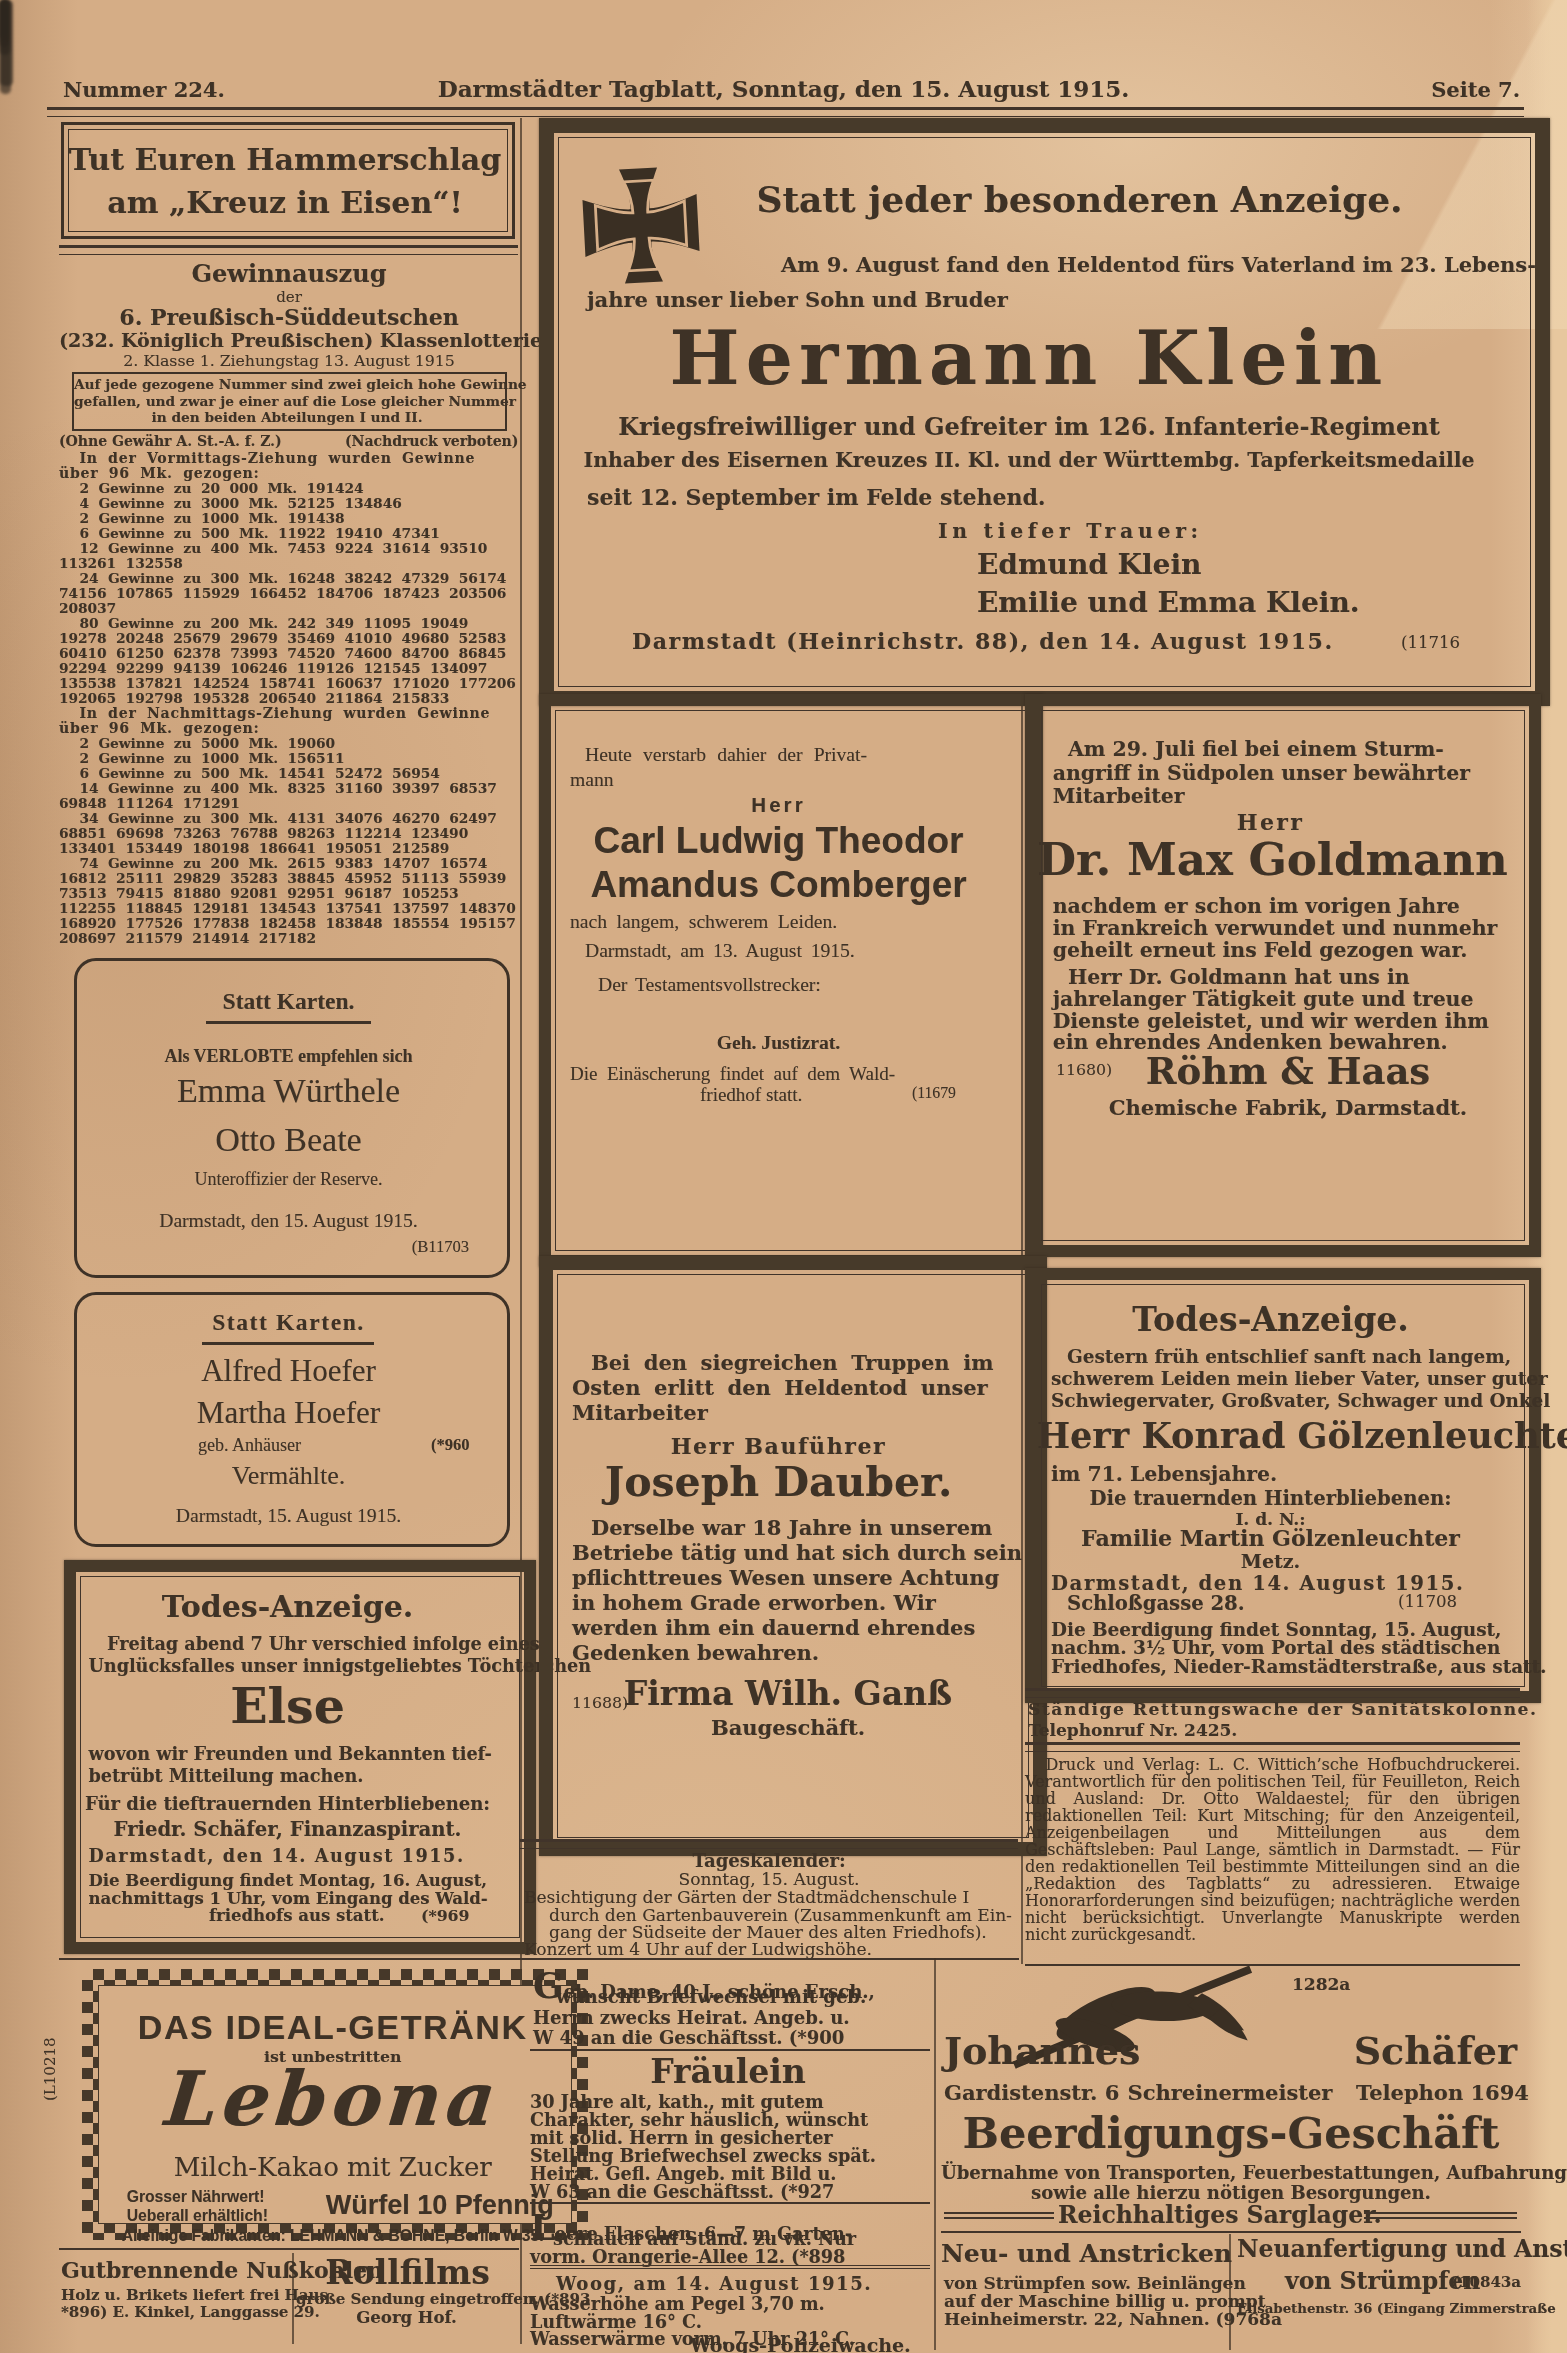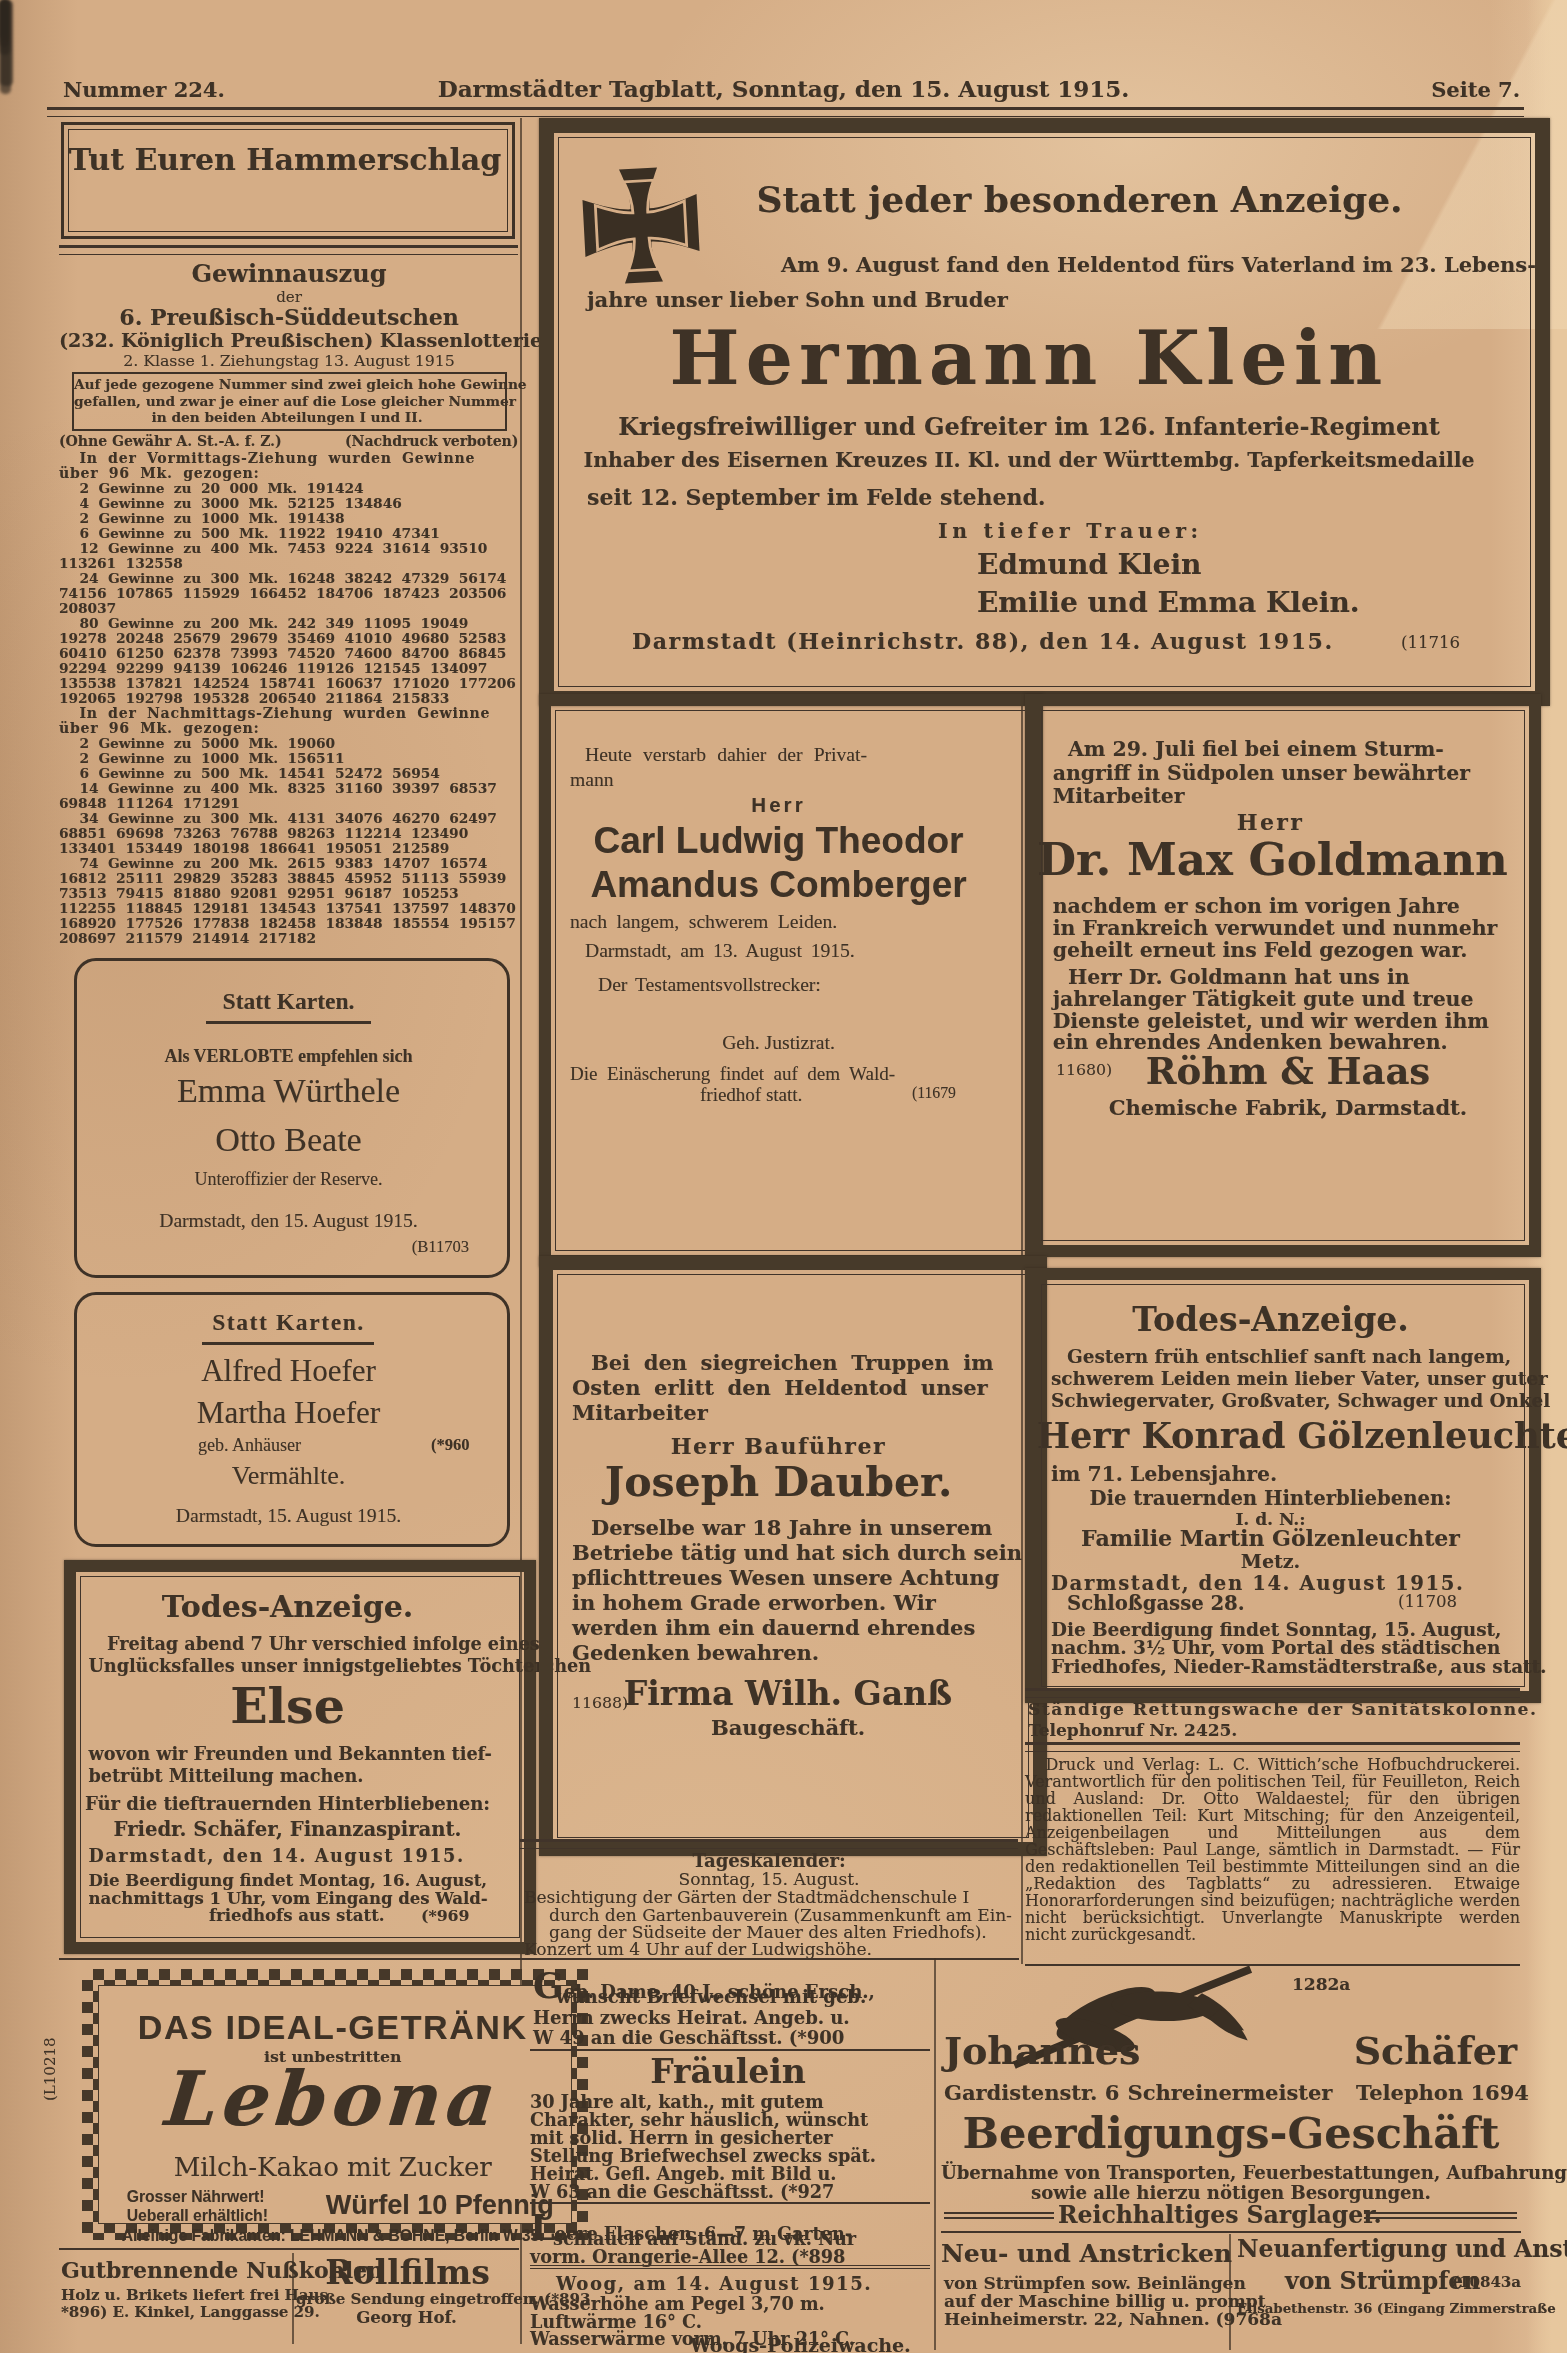--- a/index.html
+++ b/index.html
@@ -61,20 +61,21 @@
   <p class="t fr" style="left:63px;top:77px;font-size:21px;">Nummer 224.</p>
   <p class="t fr ctr" style="left:376px;top:75px;width:815px;font-size:23px;">Darmstädter Tagblatt, Sonntag, den 15. August 1915.</p>
   <p class="t fr rt" style="left:1332px;top:77px;width:188px;font-size:21px;">Seite 7.</p>
   <div class="hr2" style="left:47px;top:107px;width:1477px;"></div>
 
   <div class="vr" style="left:520px;top:118px;height:2226px;"></div>
   <div class="vr" style="left:1021px;top:694px;height:1270px;"></div>
 
   <div class="dblbox" style="left:61px;top:122px;width:448px;height:111px;">
     <p class="t fr ctr" style="left:0;top:17px;width:442px;font-size:30px;">Tut Euren Hammerschlag</p>
+    <p class="t fr ctr" style="left:0;top:60px;width:442px;font-size:30px;">am „Kreuz in Eisen“!</p>
   </div>
   <div class="hr2" style="left:59px;top:245px;width:459px;"></div>
 
   <p class="t fr ctr" style="left:59px;top:259px;width:460px;font-size:24px;">Gewinnauszug</p>
   <p class="t ctr" style="left:59px;top:288px;width:460px;font-size:15px;">der</p>
   <p class="t fr ctr" style="left:59px;top:304px;width:460px;font-size:22px;">6. Preußisch-Süddeutschen</p>
   <p class="t fr ctr" style="left:59px;top:329px;width:460px;font-size:19px;">(232. Königlich Preußischen) Klassenlotterie</p>
   <p class="t ctr" style="left:59px;top:351px;width:460px;font-size:15.7px;">2. Klasse   1. Ziehungstag   13. August 1915</p>
 
   <div class="box1" style="left:72px;top:372px;width:431px;height:55px;">
@@ -165,21 +166,21 @@
 
   <div class="mourn se" style="left:539px;top:694px;width:480px;height:549px;border-width:12.5px;">
     <p class="t" style="left:34px;top:38px;font-size:19.6px;word-spacing:6.3px;">Heute verstarb dahier der Privat-</p>
     <p class="t" style="left:19px;top:63px;font-size:19.6px;">mann</p>
     <p class="t ctr sans" style="left:0;top:88px;width:455px;font-size:20.4px;font-weight:bold;letter-spacing:3.1px;">Herr</p>
     <p class="t ctr sans" style="left:0;top:114px;width:455px;font-size:37px;font-weight:bold;">Carl Ludwig Theodor</p>
     <p class="t ctr sans" style="left:0;top:158px;width:455px;font-size:37px;font-weight:bold;">Amandus Comberger</p>
     <p class="t" style="left:19px;top:205px;font-size:19.6px;word-spacing:4.7px;">nach langem, schwerem Leiden.</p>
     <p class="t" style="left:34px;top:234px;font-size:19.6px;word-spacing:3.9px;">Darmstadt, am 13. August 1915.</p>
     <p class="t" style="left:47px;top:268px;font-size:19.6px;word-spacing:3.1px;">Der Testamentsvollstrecker:</p>
-    <p class="t ctr" style="left:0;top:326px;width:455px;font-size:19.6px;">Geh. Justizrat.</p>
+    <p class="t ctr" style="left:0;top:326px;width:455px;font-size:19.6px;font-weight:bold;">Geh. Justizrat.</p>
     <p class="t" style="left:19px;top:357px;font-size:19px;word-spacing:4.7px;">Die Einäscherung findet auf dem Wald-</p>
     <p class="t" style="left:149px;top:378px;font-size:19px;">friedhof statt.</p>
     <p class="t" style="left:361px;top:378px;font-size:15.7px;">(11679</p>
   </div>
 
   <div class="mourn fr" style="left:1025px;top:694px;width:492px;height:539px;border-width:12.5px;">
     <p class="t" style="left:31px;top:31px;font-size:20.4px;">Am 29. Juli fiel bei einem Sturm-</p>
     <p class="t" style="left:15.7px;top:55px;font-size:20.4px;">angriff in Südpolen unser bewährter</p>
     <p class="t" style="left:15.7px;top:78px;font-size:20.4px;">Mitarbeiter</p>
     <p class="t ctr" style="left:0;top:103px;width:467px;font-size:22px;letter-spacing:2.4px;">Herr</p>

